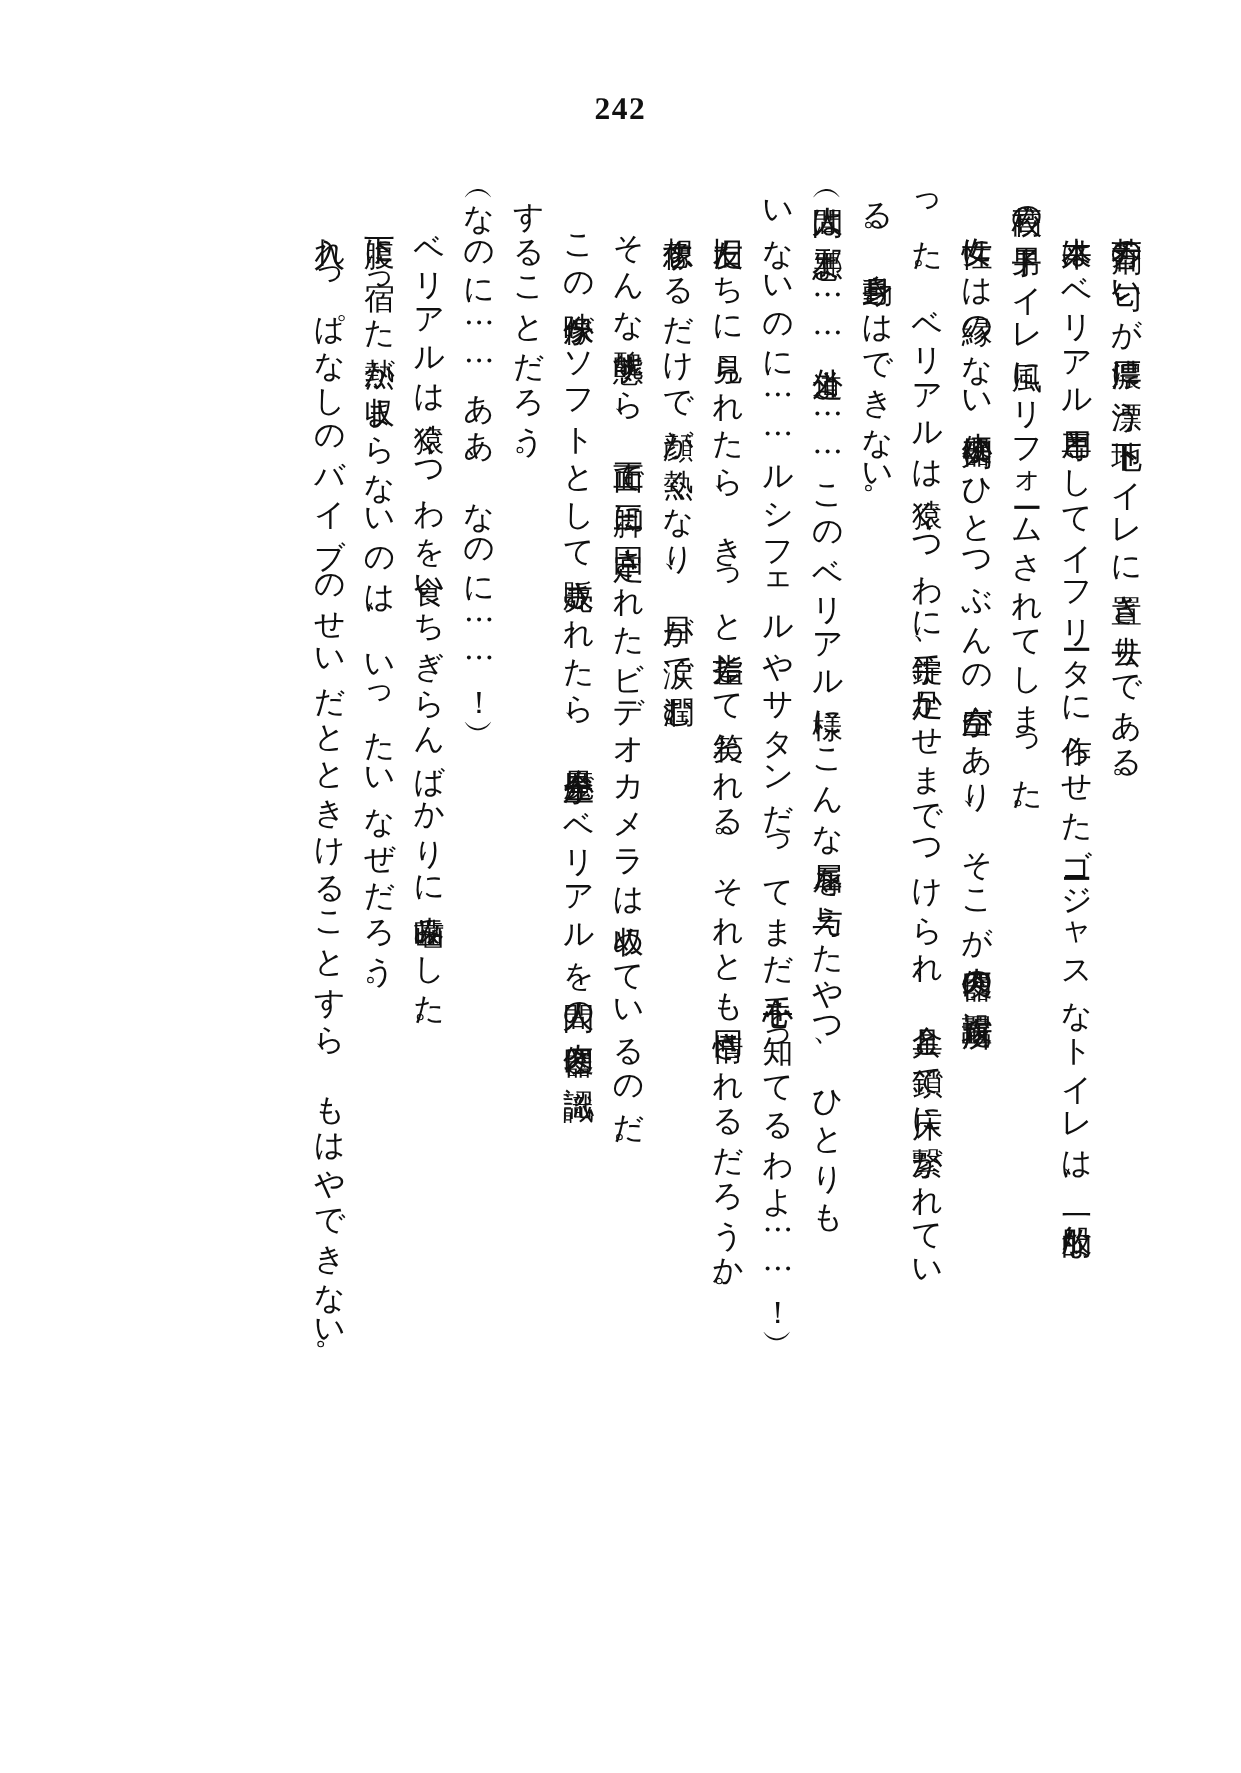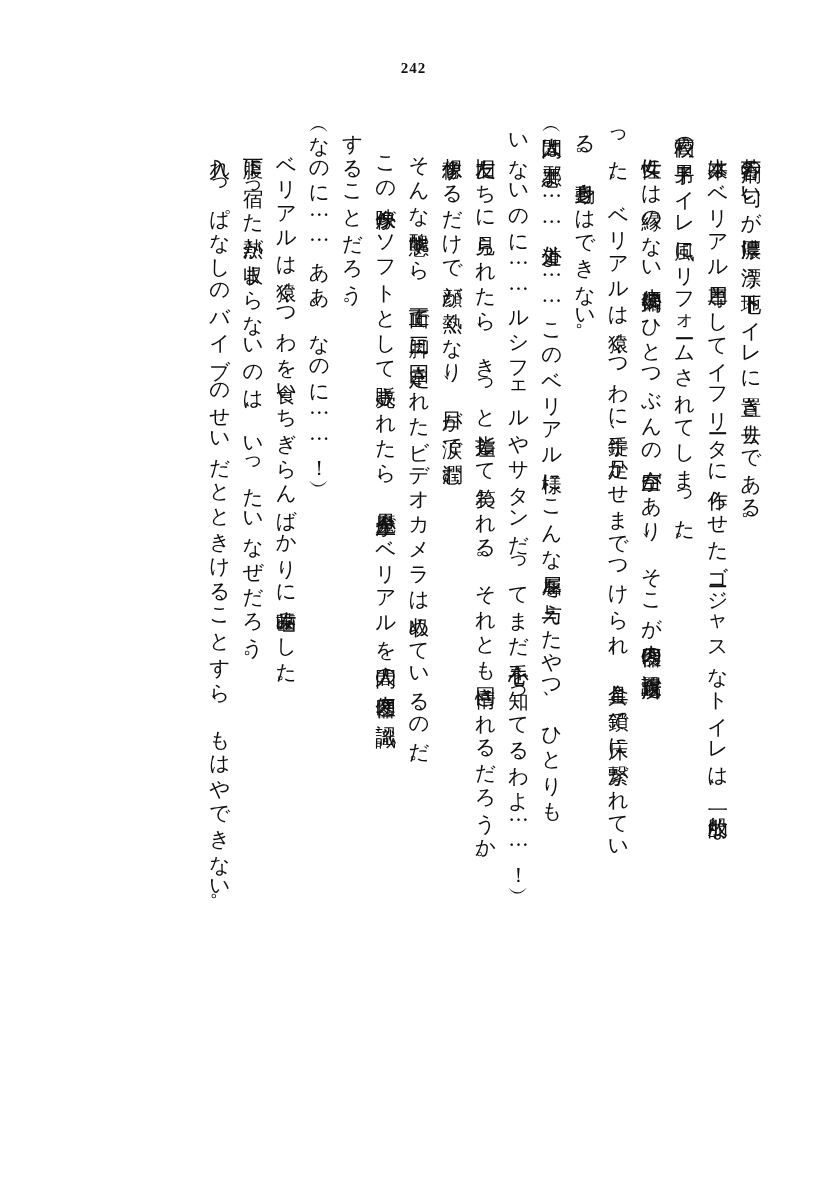--- a/index.html
+++ b/index.html
@@ -22,21 +22,21 @@
     height: 1182px;
     background: #ffffff;
   }
   .page-number {
     position: absolute;
     top: 60px;
     left: 0;
     right: 0;
     text-align: center;
     font-family: "Liberation Serif", "DejaVu Serif", serif;
-    font-size: 15px;
+    font-size: 21px;
     font-weight: bold;
     letter-spacing: 1px;
     color: #111111;
   }
   .text-body {
     position: absolute;
     top: 120px;
     left: 52px;
     right: 60px;
     height: 960px;

